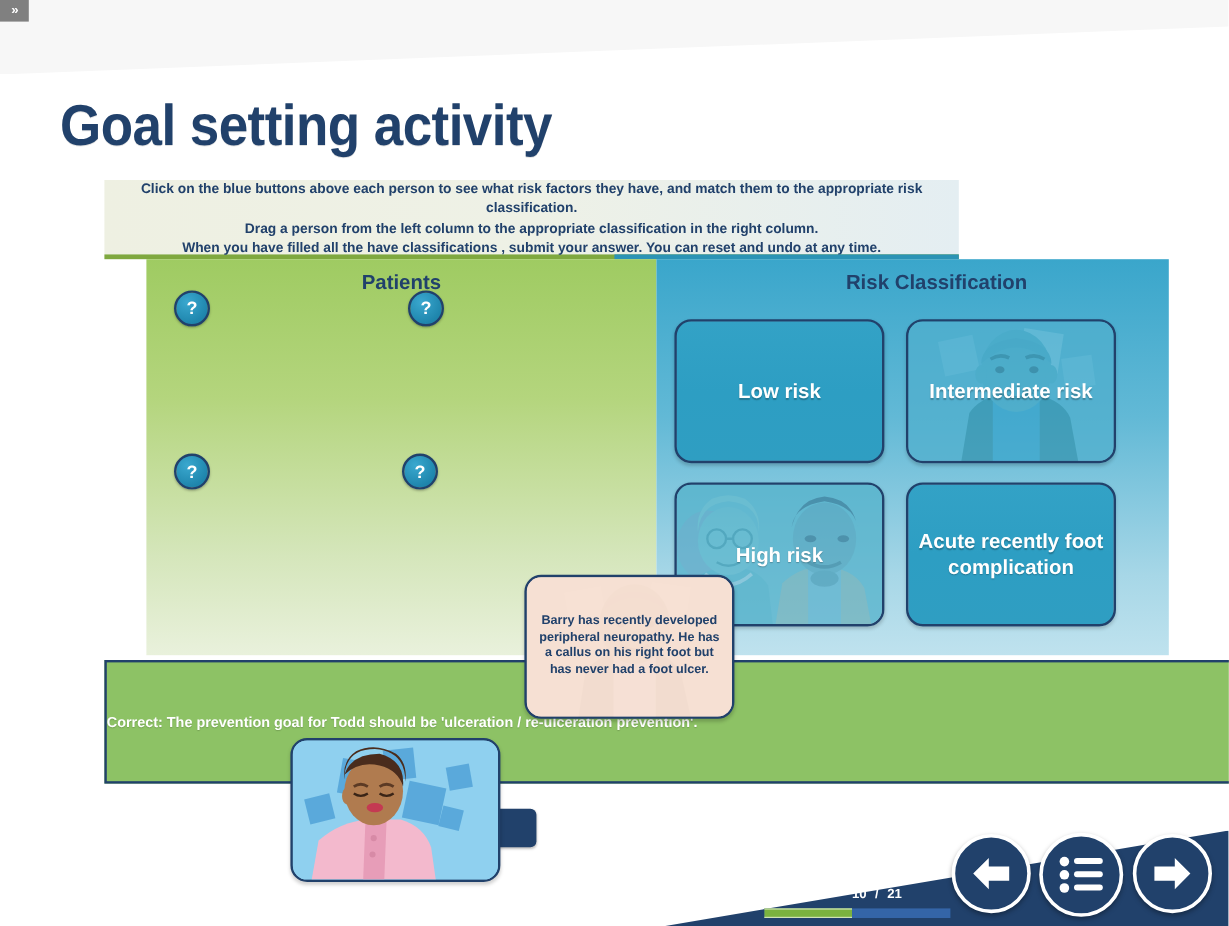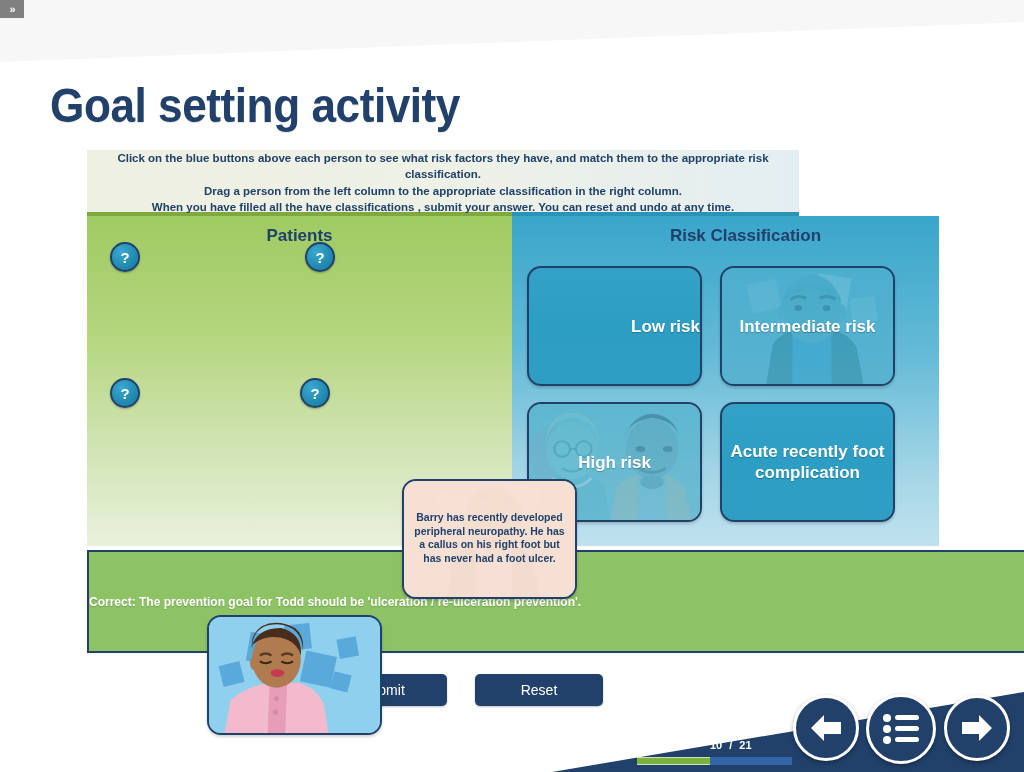--- a/index.html
+++ b/index.html
@@ -53,21 +53,21 @@
     color: #21416b; font-size: 11.5px; font-weight: bold;
     line-height: 16.5px; text-align: center;
     font-family: "Liberation Sans Narrow", "Liberation Sans", sans-serif;
   }
   .instructions::after {
     content:''; position:absolute; left: 425px; bottom:-4px; right:0; height:4px;
     background:#2b93b5;
   }
 
   
-  .columns { position: relative; width: 852px; height: 330px; display: flex; }
+  .columns { position: relative; width: 852px; height: 330px; display: flex; margin-left: 35px; }
   .col-patients {
     position: relative; width: 425px; height: 330px;
     background: linear-gradient(180deg,#9fcb62 0%, #b4d57d 35%, #d5e6bb 75%, #e9f1dc 100%);
   }
   .col-risk {
     position: relative; width: 427px; height: 330px;
     background: linear-gradient(180deg,#3aa6cb 0%, #62b9d6 40%, #a7d7e7 80%, #bfe2ee 100%);
     padding-left: 40px;
   }
   .col-head {
@@ -111,21 +111,21 @@
     overflow: hidden;
     display: flex; align-items: center; justify-content: center;
     text-align: center; cursor: pointer; z-index: 4;
     box-shadow: 0 2px 3px rgba(0,0,0,0.18);
   }
   .risk-label {
     position: relative; z-index: 3;
     color: #ffffff; font-size: 17px; font-weight: bold; line-height: 21px;
     text-shadow: 0 1px 1px rgba(0,0,0,0.25);
   }
-  .risk-empty { background: linear-gradient(180deg,#33a2c6 0%, #2d9ec3 50%, #2f9ec2 100%); justify-content: flex-end; }
+  .risk-empty { background: linear-gradient(180deg,#33a2c6 0%, #2d9ec3 50%, #2f9ec2 100%); }
   .risk-filled .art { position: absolute; inset: 0; opacity: 0.55; }
   .risk-filled .veil { position: absolute; inset: 0; background: rgba(60,165,200,0.45); z-index: 2; }
   .rb1 { left: 15px;  top: 12px;  width: 175px; height: 120px; }
   .rb2 { left: 208px; top: 12px;  width: 175px; height: 120px; }
   .rb3 { left: 15px;  top: 148px; width: 175px; height: 120px; }
   .rb4 { left: 208px; top: 148px; width: 175px; height: 120px; }
   .risk-grid { position: absolute; left: 0; top: 38px; width: 427px; height: 292px; }
 
   
   .feedback {
@@ -310,21 +310,20 @@
 
     </div>
 
     <div class="feedback">
       <div class="feedback-text">Correct: The prevention goal for Todd should be 'ulceration / re-ulceration prevention'.</div>
     </div>
   </div>
 
   <div class="actions">
     <div class="act-btn act-submit">Submit</div>
-    <div class="act-btn act-reset">Reset</div>
   </div>
 
   <div class="nav-wedge"></div>
 
   <div class="progress">
     <div class="done" id="progress-done" style="width: 47%;"></div>
   </div>
   <div class="pager">
     <span>10</span>
     <span>/</span>

